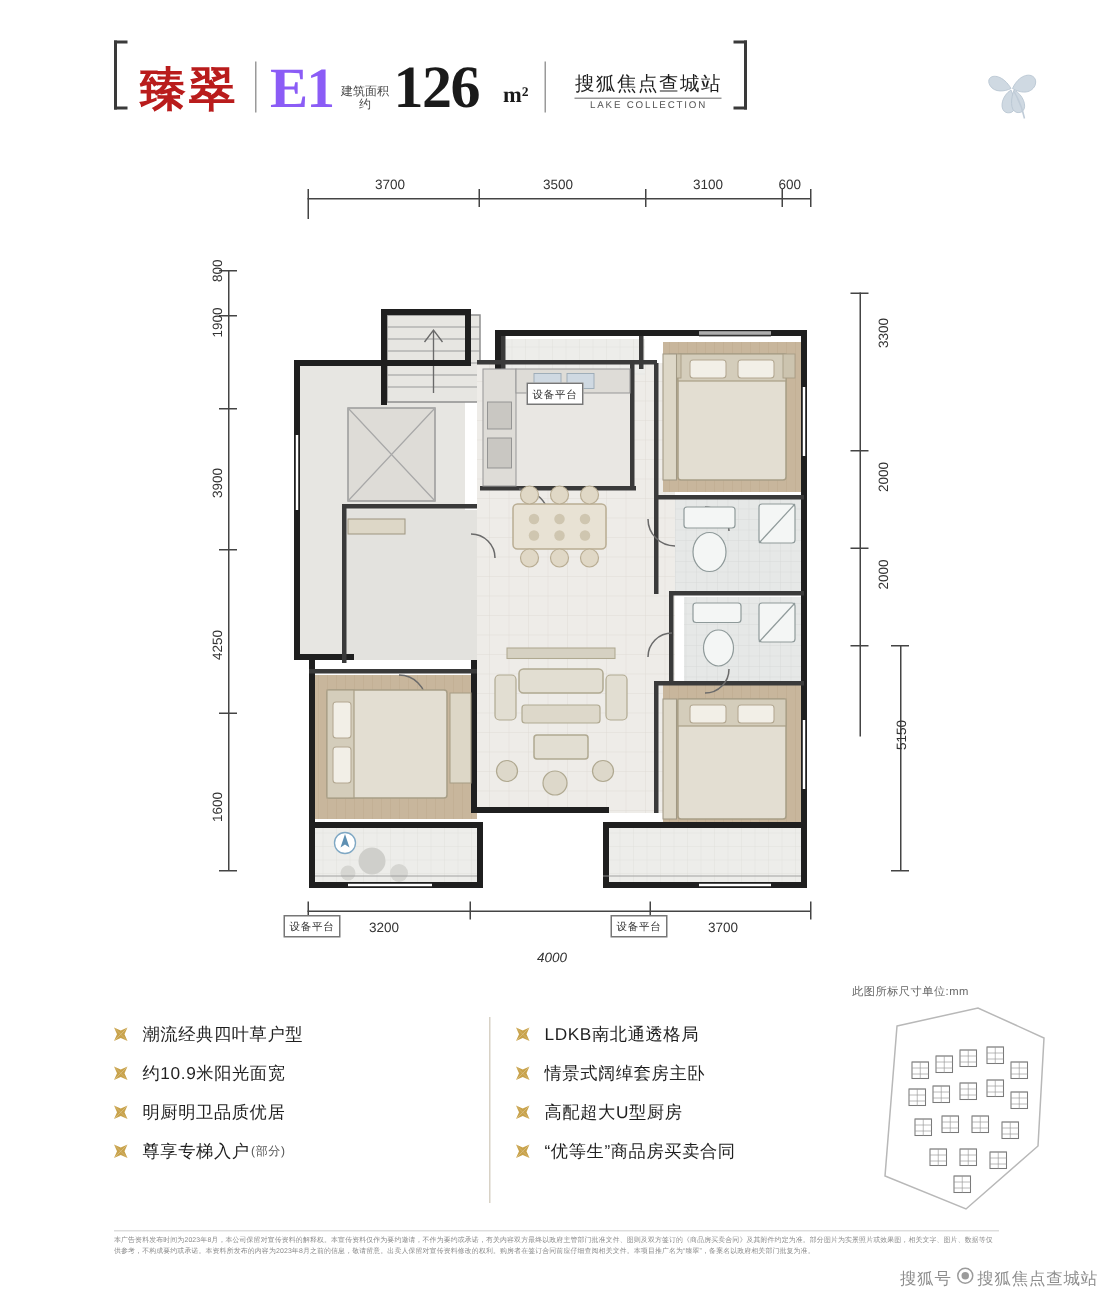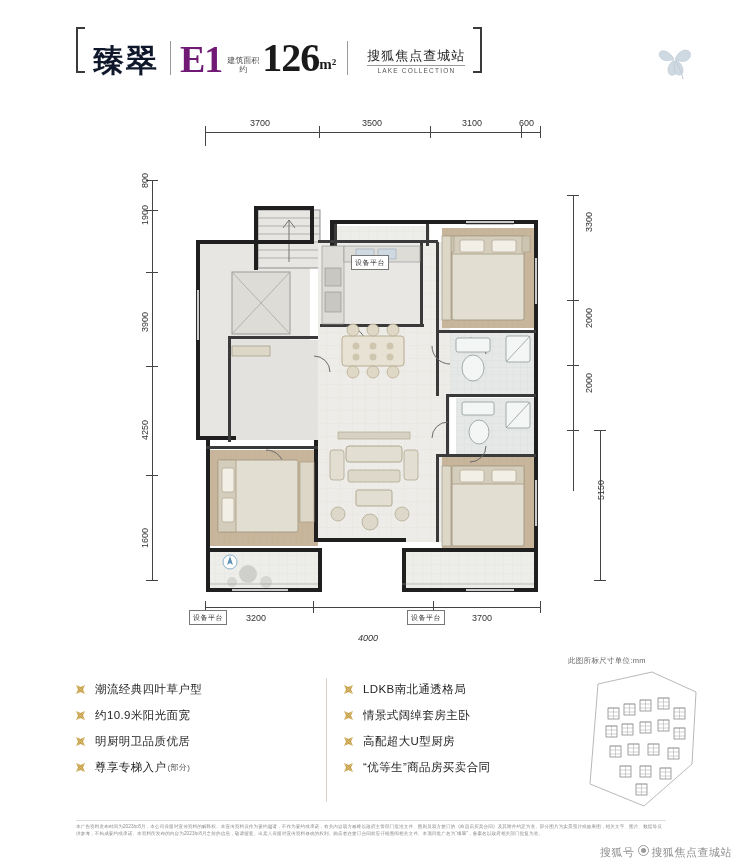--- a/index.html
+++ b/index.html
@@ -36,36 +36,36 @@
     border-bottom: 2px solid #3a3a3a;
     align-self: center;
   }
   .bracket-l { border-left: 2px solid #3a3a3a; margin-right: 8px; }
   .bracket-r { border-right: 2px solid #3a3a3a; margin-left: 8px; }
   .name-cn {
     font-family: "DejaVu Serif", serif;
     font-size: 31px;
     font-weight: bold;
     letter-spacing: 2px;
-    color: #0f172a;
+    color: #b91c1c;
     line-height: 1;
     padding-bottom: 2px;
   }
   .vdiv {
     width: 1px;
     height: 34px;
     background: #9a9a9a;
     margin: 0 9px 3px 11px;
   }
   .code {
     font-family: "Liberation Serif", serif;
     font-size: 38px;
     font-weight: bold;
     line-height: 1;
-    color: #701a75;
+    color: #8b5cf6;
     letter-spacing: -1px;
   }
   .build-area {
     font-size: 8px;
     line-height: 1.15;
     color: #4a4a4a;
     margin: 0 3px 4px 5px;
     text-align: center;
     white-space: nowrap;
   }
@@ -76,20 +76,21 @@
     line-height: 1;
     color: #1a1a1a;
     letter-spacing: -1px;
   }
   .area-unit {
     font-family: "Liberation Serif", serif;
     font-size: 15px;
     font-weight: bold;
     color: #1a1a1a;
     margin-bottom: 5px;
+    padding-left: 16px;
   }
   .roomtype {
     margin: 0 0 4px 10px;
     text-align: center;
   }
   .roomtype .cn {
     font-size: 13px;
     letter-spacing: 1px;
     color: #1e1e1e;
     display: block;

